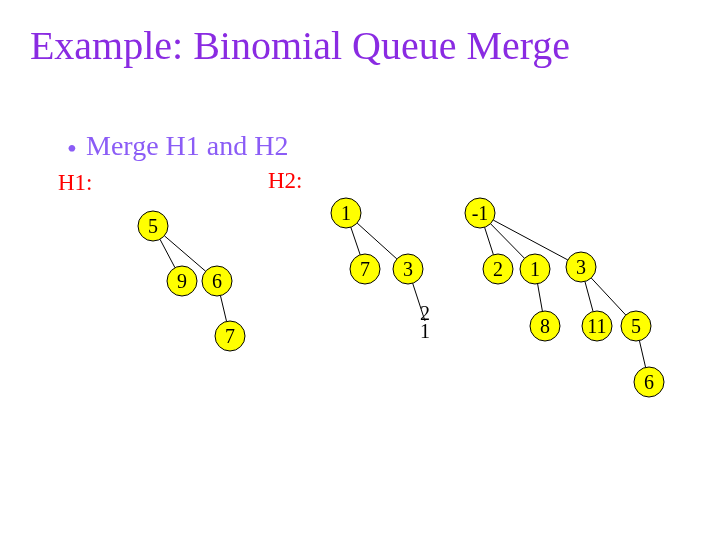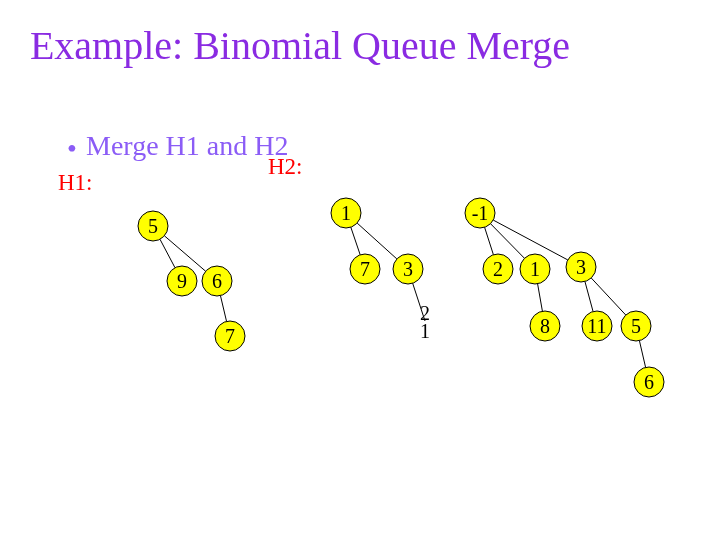--- a/index.html
+++ b/index.html
@@ -72,21 +72,21 @@
 </head>
 <body>
 
 <div class="title">Example: Binomial Queue Merge</div>
 
 <div class="bullet-row" style="top:130px;">
   <span class="bullet-dot">•</span><span>Merge H1 and H2</span>
 </div>
 
 <div class="labels" style="left:58px; top:170px;">H1:</div>
-<div class="labels" style="left:268px; top:154px;">H2:</div>
+<div class="labels" style="left:268px; top:168px;">H2:</div>
 
 <svg class="diagram" width="720" height="540">
   <g id="edges-layer">
       <line x1="159.99613743111098" y1="239.26853650727946" x2="175.00386256888902" y2="267.73146349272054" class="edge"></line>
       <line x1="164.37629224648123" y1="235.77650114931978" x2="205.62370775351877" y2="271.2234988506802" class="edge"></line>
       <line x1="220.45038180893454" y1="295.59776919164614" x2="226.54961819106546" y2="321.40223080835386" class="edge"></line>
       <line x1="350.8194451712464" y1="227.20468050472624" x2="360.1805548287536" y2="254.79531949527376" class="edge"></line>
       <line x1="357.13153964126707" y1="223.05429386953156" x2="396.86846035873293" y2="258.94570613046847" class="edge"></line>
       <line x1="412.6610828446113" y1="283.25742987763465" x2="425" y2="321" class="edge"></line>
       <line x1="484.5901377061968" y1="227.28042841927896" x2="493.4098622938032" y2="254.71957158072104" class="edge"></line>

